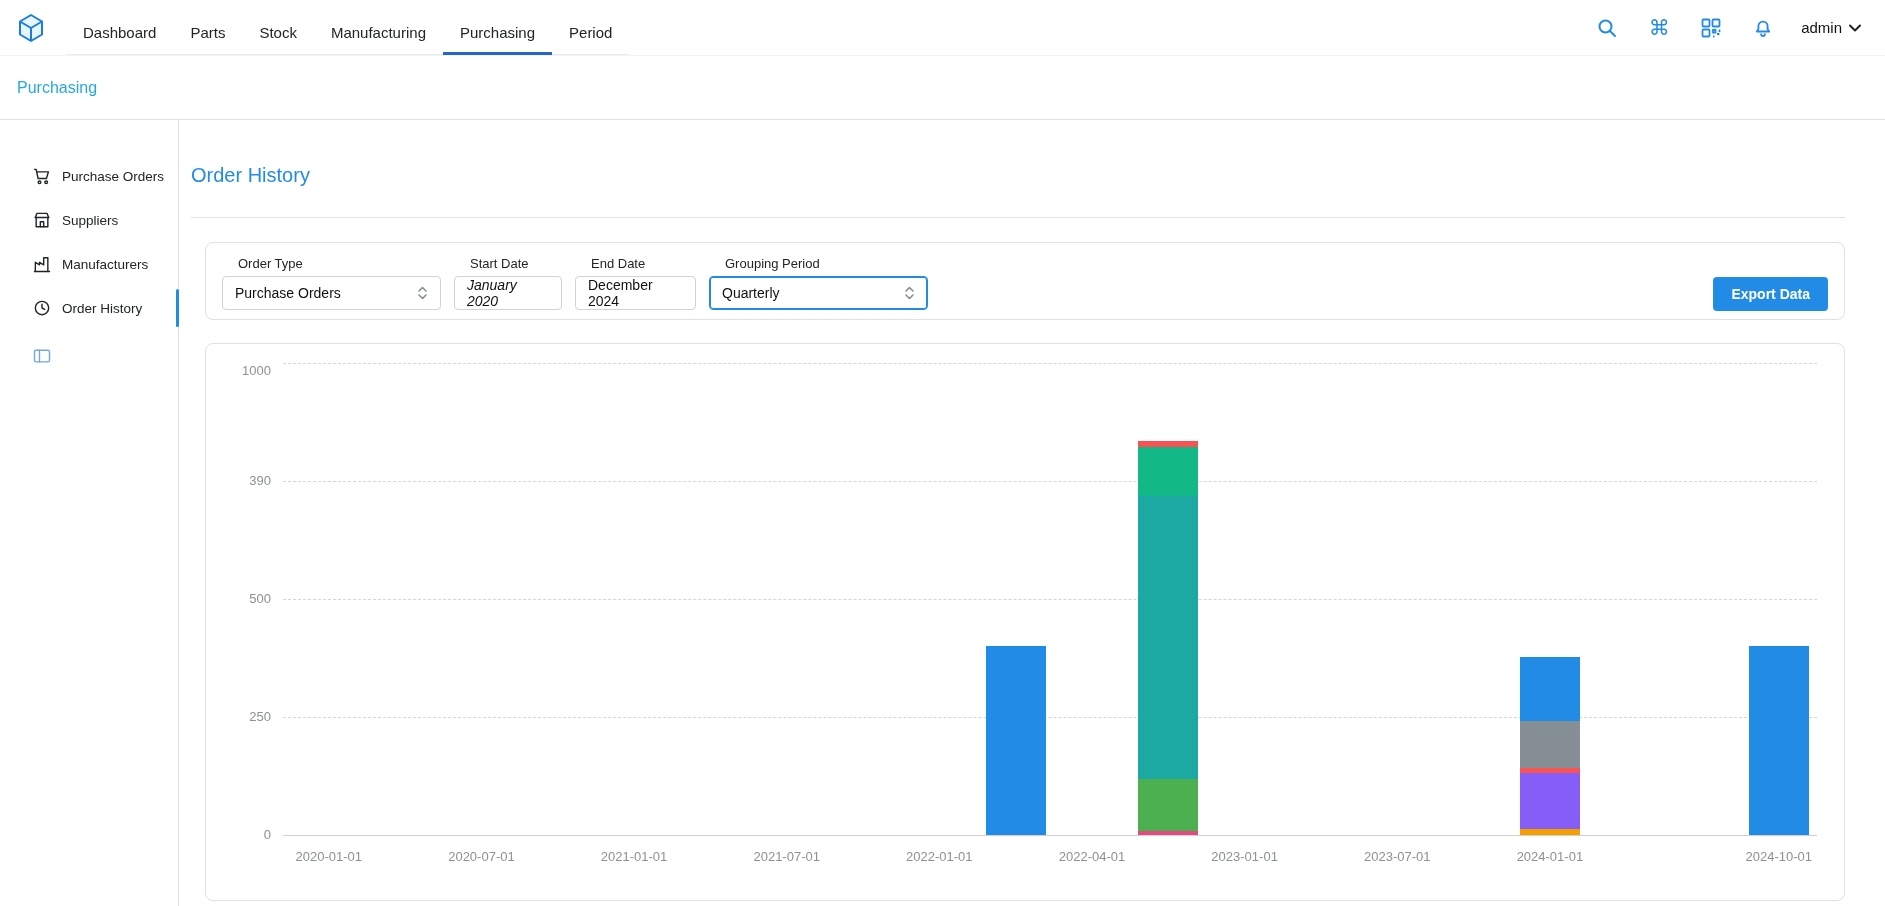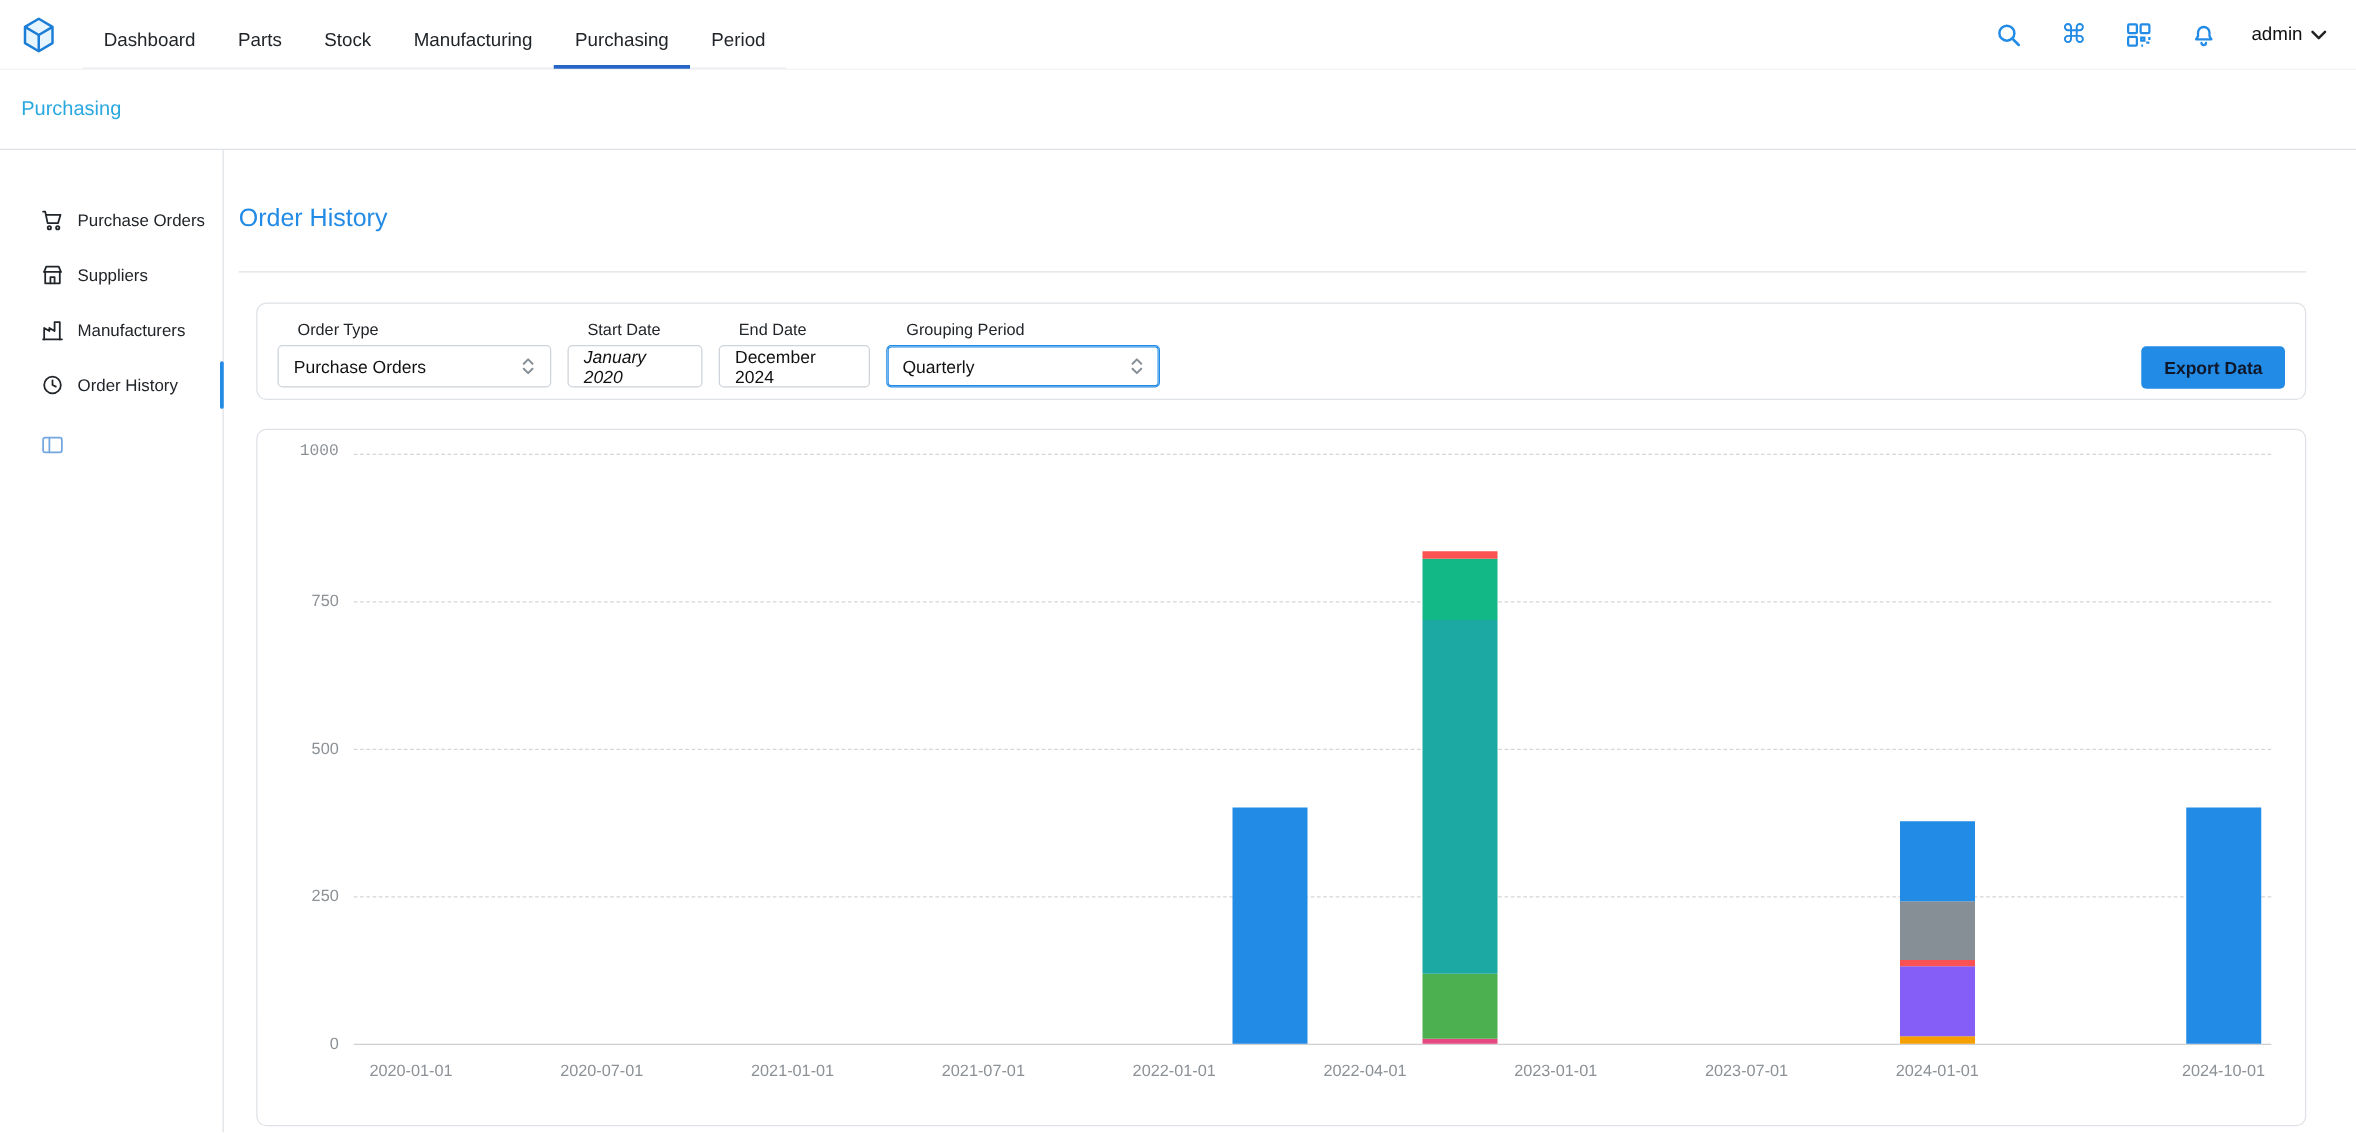--- a/index.html
+++ b/index.html
@@ -66,21 +66,21 @@
     padding:0 12px; font-size:14px; color:#111;
   }
   .control.select { justify-content:space-between; cursor:pointer; }
   .control.focused { border-color:#228be6; box-shadow:0 0 0 1px #228be6 inset; }
   .w-order-type { width:219px; }
   .w-start { width:108px;font-style:italic; }
   .w-end { width:121px; }
   .w-grouping { width:219px; }
   .export-btn {
     margin-left:auto; margin-top:21px; height:34px; padding:0 18px;
-    background:#228be6; color:#0f172a; font-size:14px; font-weight:600;
+    background:#228be6; color:#ffffff; font-size:14px; font-weight:600;
     border:none; border-radius:4px; cursor:pointer;
     font-family:"Liberation Sans", sans-serif;
   }
   
   .chart-card {
     position:relative; margin:23px 0 0 14px; height:558px;
     border:1px solid #dee2e6; border-radius:8px; overflow:hidden;
   }
   .gridline { position:absolute; height:0; border-top:1px dashed #d6d6d6; }
   .gridline.zero { border-top-style:solid; border-top-color:#cfcfcf; }
@@ -231,23 +231,23 @@
     </section>
 
     <section class="chart-card">
         <div class="gridline zero" style="left: 77px; width: 1534px; top: 491px;"></div>
         <div class="y-tick-label" style="left: 0px; width: 65px; top: 483px;">0</div>
         <div class="gridline" style="left: 77px; width: 1534px; top: 373px;"></div>
         <div class="y-tick-label" style="left: 0px; width: 65px; top: 365px;">250</div>
         <div class="gridline" style="left: 77px; width: 1534px; top: 255px;"></div>
         <div class="y-tick-label" style="left: 0px; width: 65px; top: 247px;">500</div>
         <div class="gridline" style="left: 77px; width: 1534px; top: 137px;"></div>
-        <div class="y-tick-label" style="left: 0px; width: 65px; top: 129px;">750</div>
+        <div class="y-tick-label" style="left: 0px; width: 65px; top: 129px;">390</div>
         <div class="gridline" style="left: 77px; width: 1534px; top: 19px;"></div>
-        <div class="y-tick-label" style="left: 0px; width: 65px; top: 9px; font-family: Liberation Mono, monospace;">1000</div>
+        <div class="y-tick-label" style="left: 0px; width: 65px; top: 19px;">1000</div>
         <div class="x-tick-label" style="left: 122.791px; top: 505px;">2020-01-01</div>
         <div class="x-tick-label" style="left: 275.428px; top: 505px;">2020-07-01</div>
         <div class="x-tick-label" style="left: 428.065px; top: 505px;">2021-01-01</div>
         <div class="x-tick-label" style="left: 580.701px; top: 505px;">2021-07-01</div>
         <div class="x-tick-label" style="left: 733.338px; top: 505px;">2022-01-01</div>
         <div class="x-tick-label" style="left: 885.975px; top: 505px;">2022-04-01</div>
         <div class="x-tick-label" style="left: 1038.61px; top: 505px;">2023-01-01</div>
         <div class="x-tick-label" style="left: 1191.25px; top: 505px;">2023-07-01</div>
         <div class="x-tick-label" style="left: 1343.89px; top: 505px;">2024-01-01</div>
         <div class="x-tick-label" style="left: 1572.84px; top: 505px;">2024-10-01</div>

